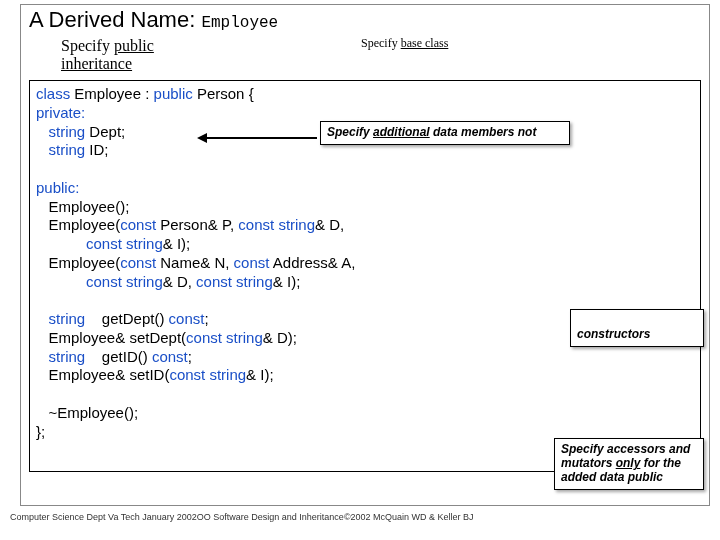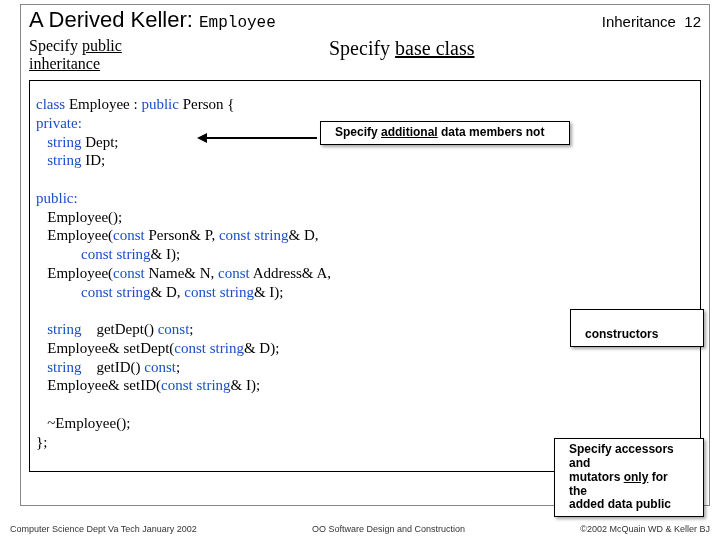--- a/index.html
+++ b/index.html
@@ -38,88 +38,84 @@
   }
   .annot-row {
     display: flex;
     padding: 0 8px 6px 8px;
   }
   .annot-left {
     font-family: "Times New Roman", serif;
     font-size: 16px;
     line-height: 1.1;
     width: 300px;
+    margin-left: 32px;
   }
   .annot-mid {
     font-family: "Times New Roman", serif;
-    font-size: 20px;
+    font-size: 12px;
     line-height: 1.1;
   }
   .codebox {
     margin: 2px 8px 0 8px;
     border: 1px solid #000;
     padding: 4px 6px 8px 6px;
     position: relative;
     height: 392px;
   }
   .code {
-    font-family: Liberation Serif, serif;
+    font-family: Liberation Sans, sans-serif;
     font-size: 15px;
     line-height: 1.25;
     white-space: pre;
-    margin-top: 10px;
   }
   .kw { color: #1a4fc7; }
   .callout {
     position: absolute;
     background: #fff;
     border: 1px solid #000;
     box-shadow: 2px 2px 3px rgba(0,0,0,0.35);
     font-size: 12px;
     font-weight: bold;
-    padding: 4px 14px;
+    padding: 4px 6px;
     line-height: 1.15;
+    font-style: italic;
   }
   .arrow {
     position: absolute;
     height: 2px;
     background: #000;
   }
   .arrow::before {
     content: "";
     position: absolute;
     left: -8px;
     top: -4px;
     border-right: 10px solid #000;
     border-top: 5px solid transparent;
     border-bottom: 5px solid transparent;
   }
   .footer {
     position: absolute;
     left: 10px;
     right: 10px;
-    bottom: 6px;
+    bottom: 18px;
     display: flex;
-    justify-content: space-between;
     font-size: 9px;
     color: #333;
   }
 </style>
 </head>
 <body>
 
 <div class="slide">
 
   <div class="title-row">
     <div class="title-left">
-      <span>A Derived Keller: </span><span class="title-employee">Employee</span>
-    </div>
-    <div class="title-right">
-      <span>Inheritance</span>
-      &nbsp;<span>12</span>
+      <span>A Derived Name: </span><span class="title-employee">Employee</span>
     </div>
   </div>
 
   <div class="annot-row">
     <div class="annot-left">
       <span>Specify </span><u>public</u><br>
       <u>inheritance</u>
     </div>
     <div class="annot-mid">
       <span>Specify </span><u>base class</u>
@@ -162,15 +158,15 @@
       <span>Specify accessors and</span><br>
       <span>mutators </span><u>only</u><span> for the</span><br>
       <span>added data public</span>
     </div>
   </div>
 
 </div>
 
 <div class="footer">
   <span>Computer Science Dept Va Tech January 2002</span>
-  <span>OO Software Design and Construction</span>
+  <span>OO Software Design and Inheritance</span>
   <span>©2002  McQuain WD &amp; Keller BJ</span>
 </div>
 
 </body></html>

